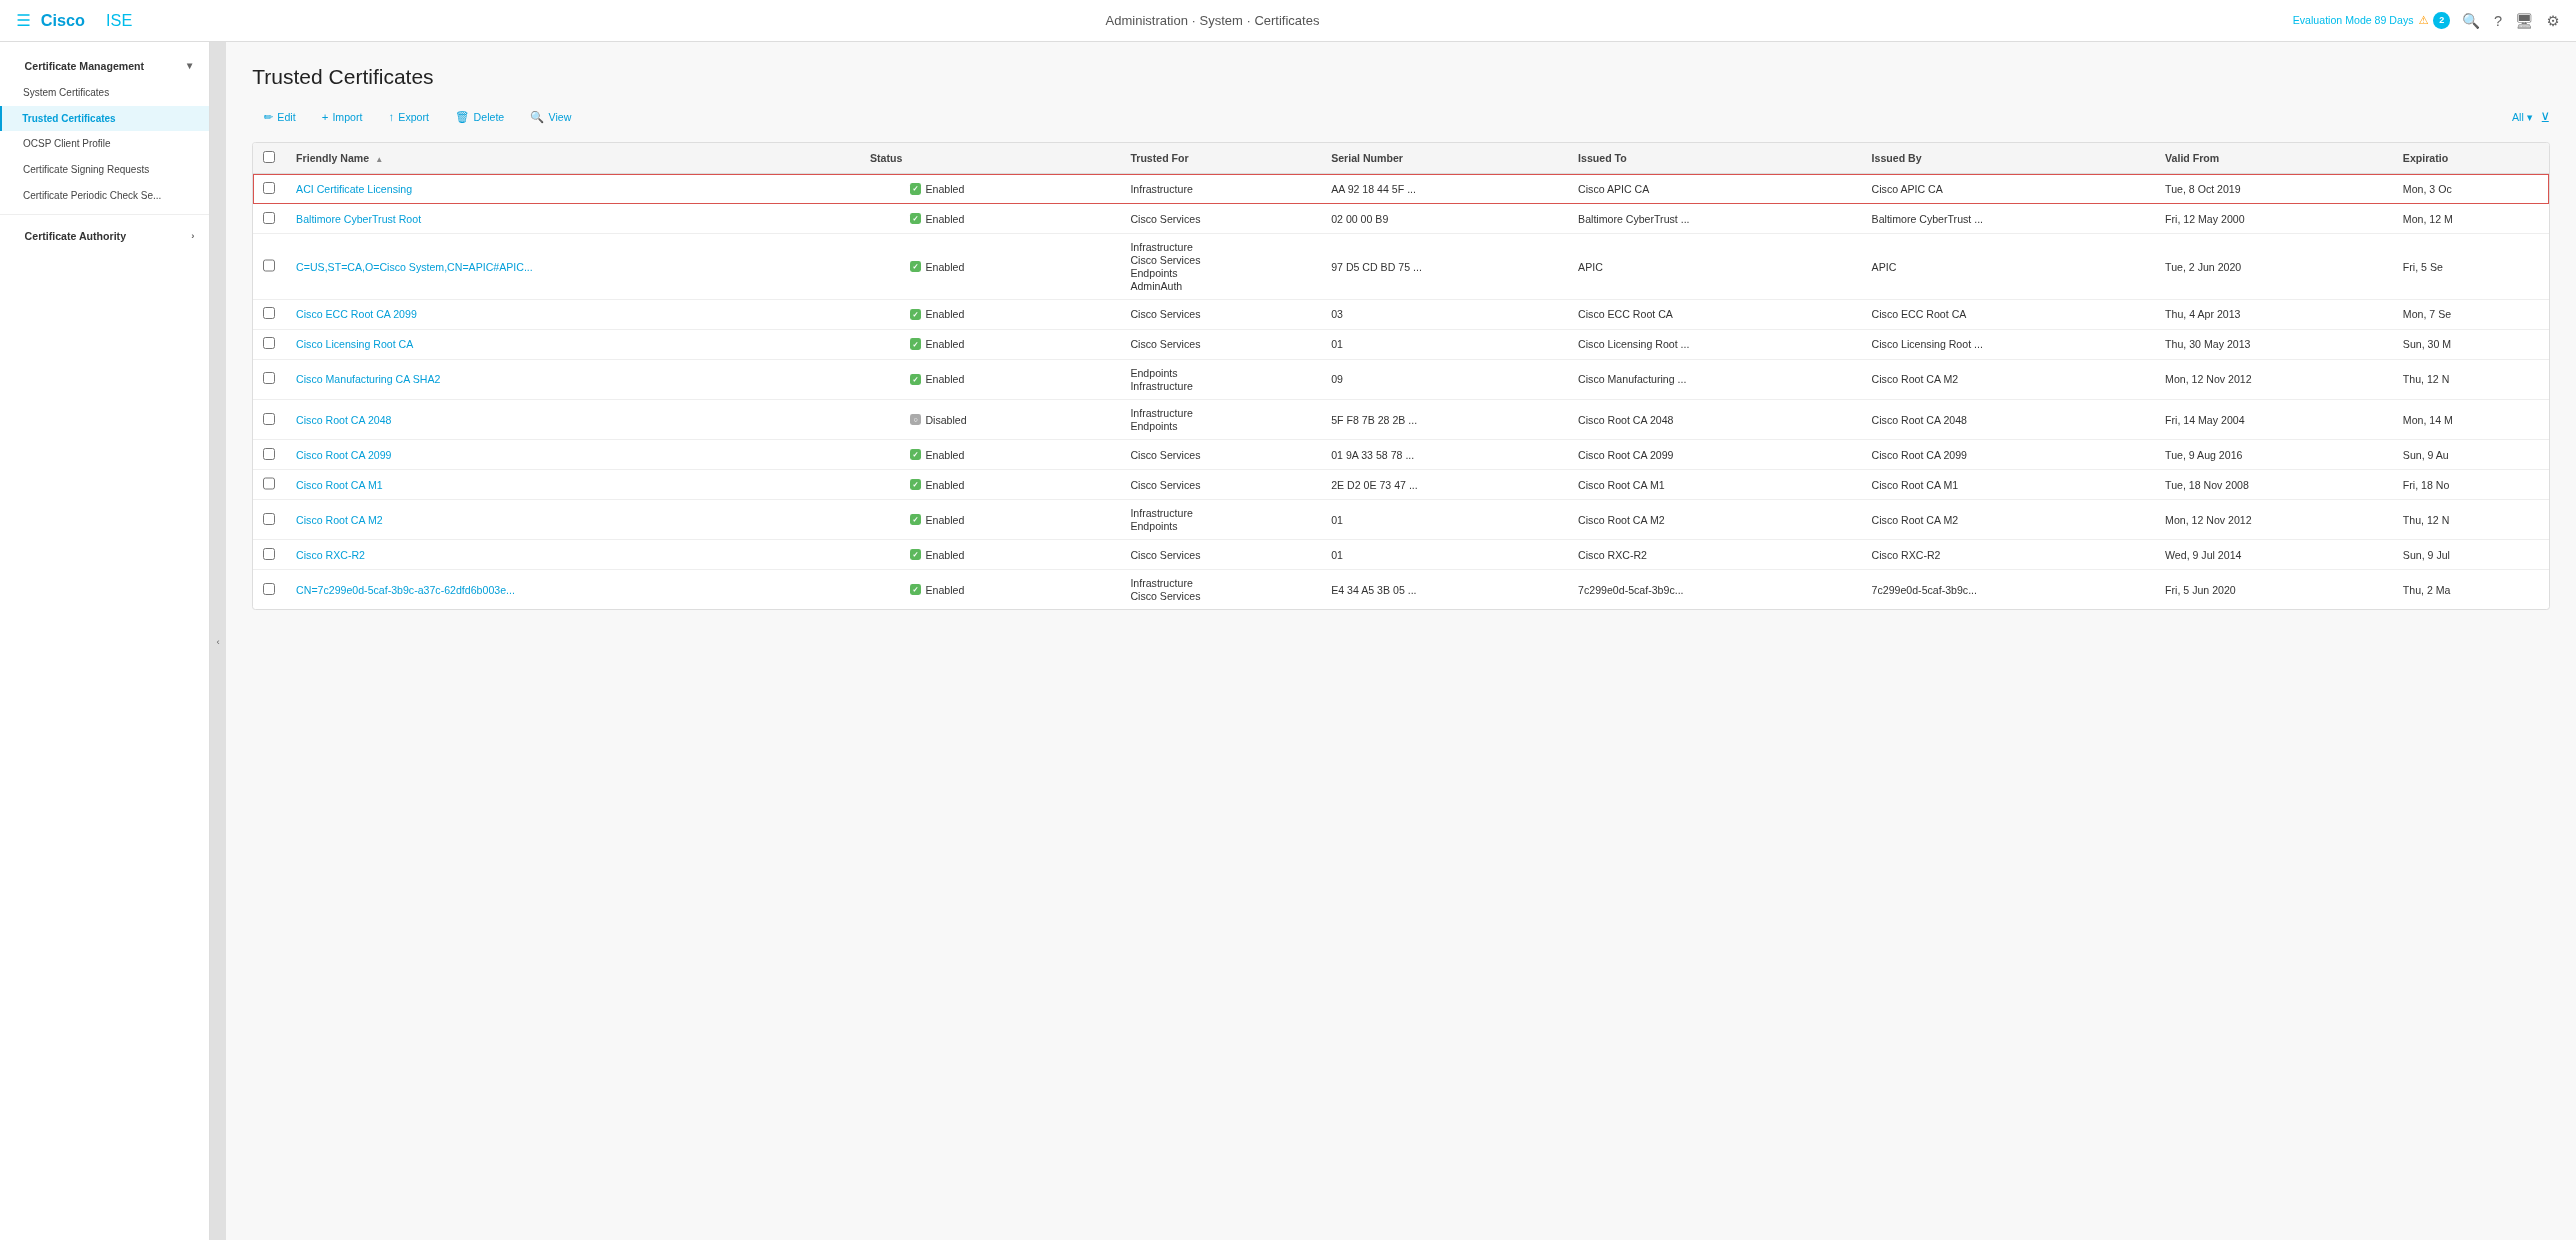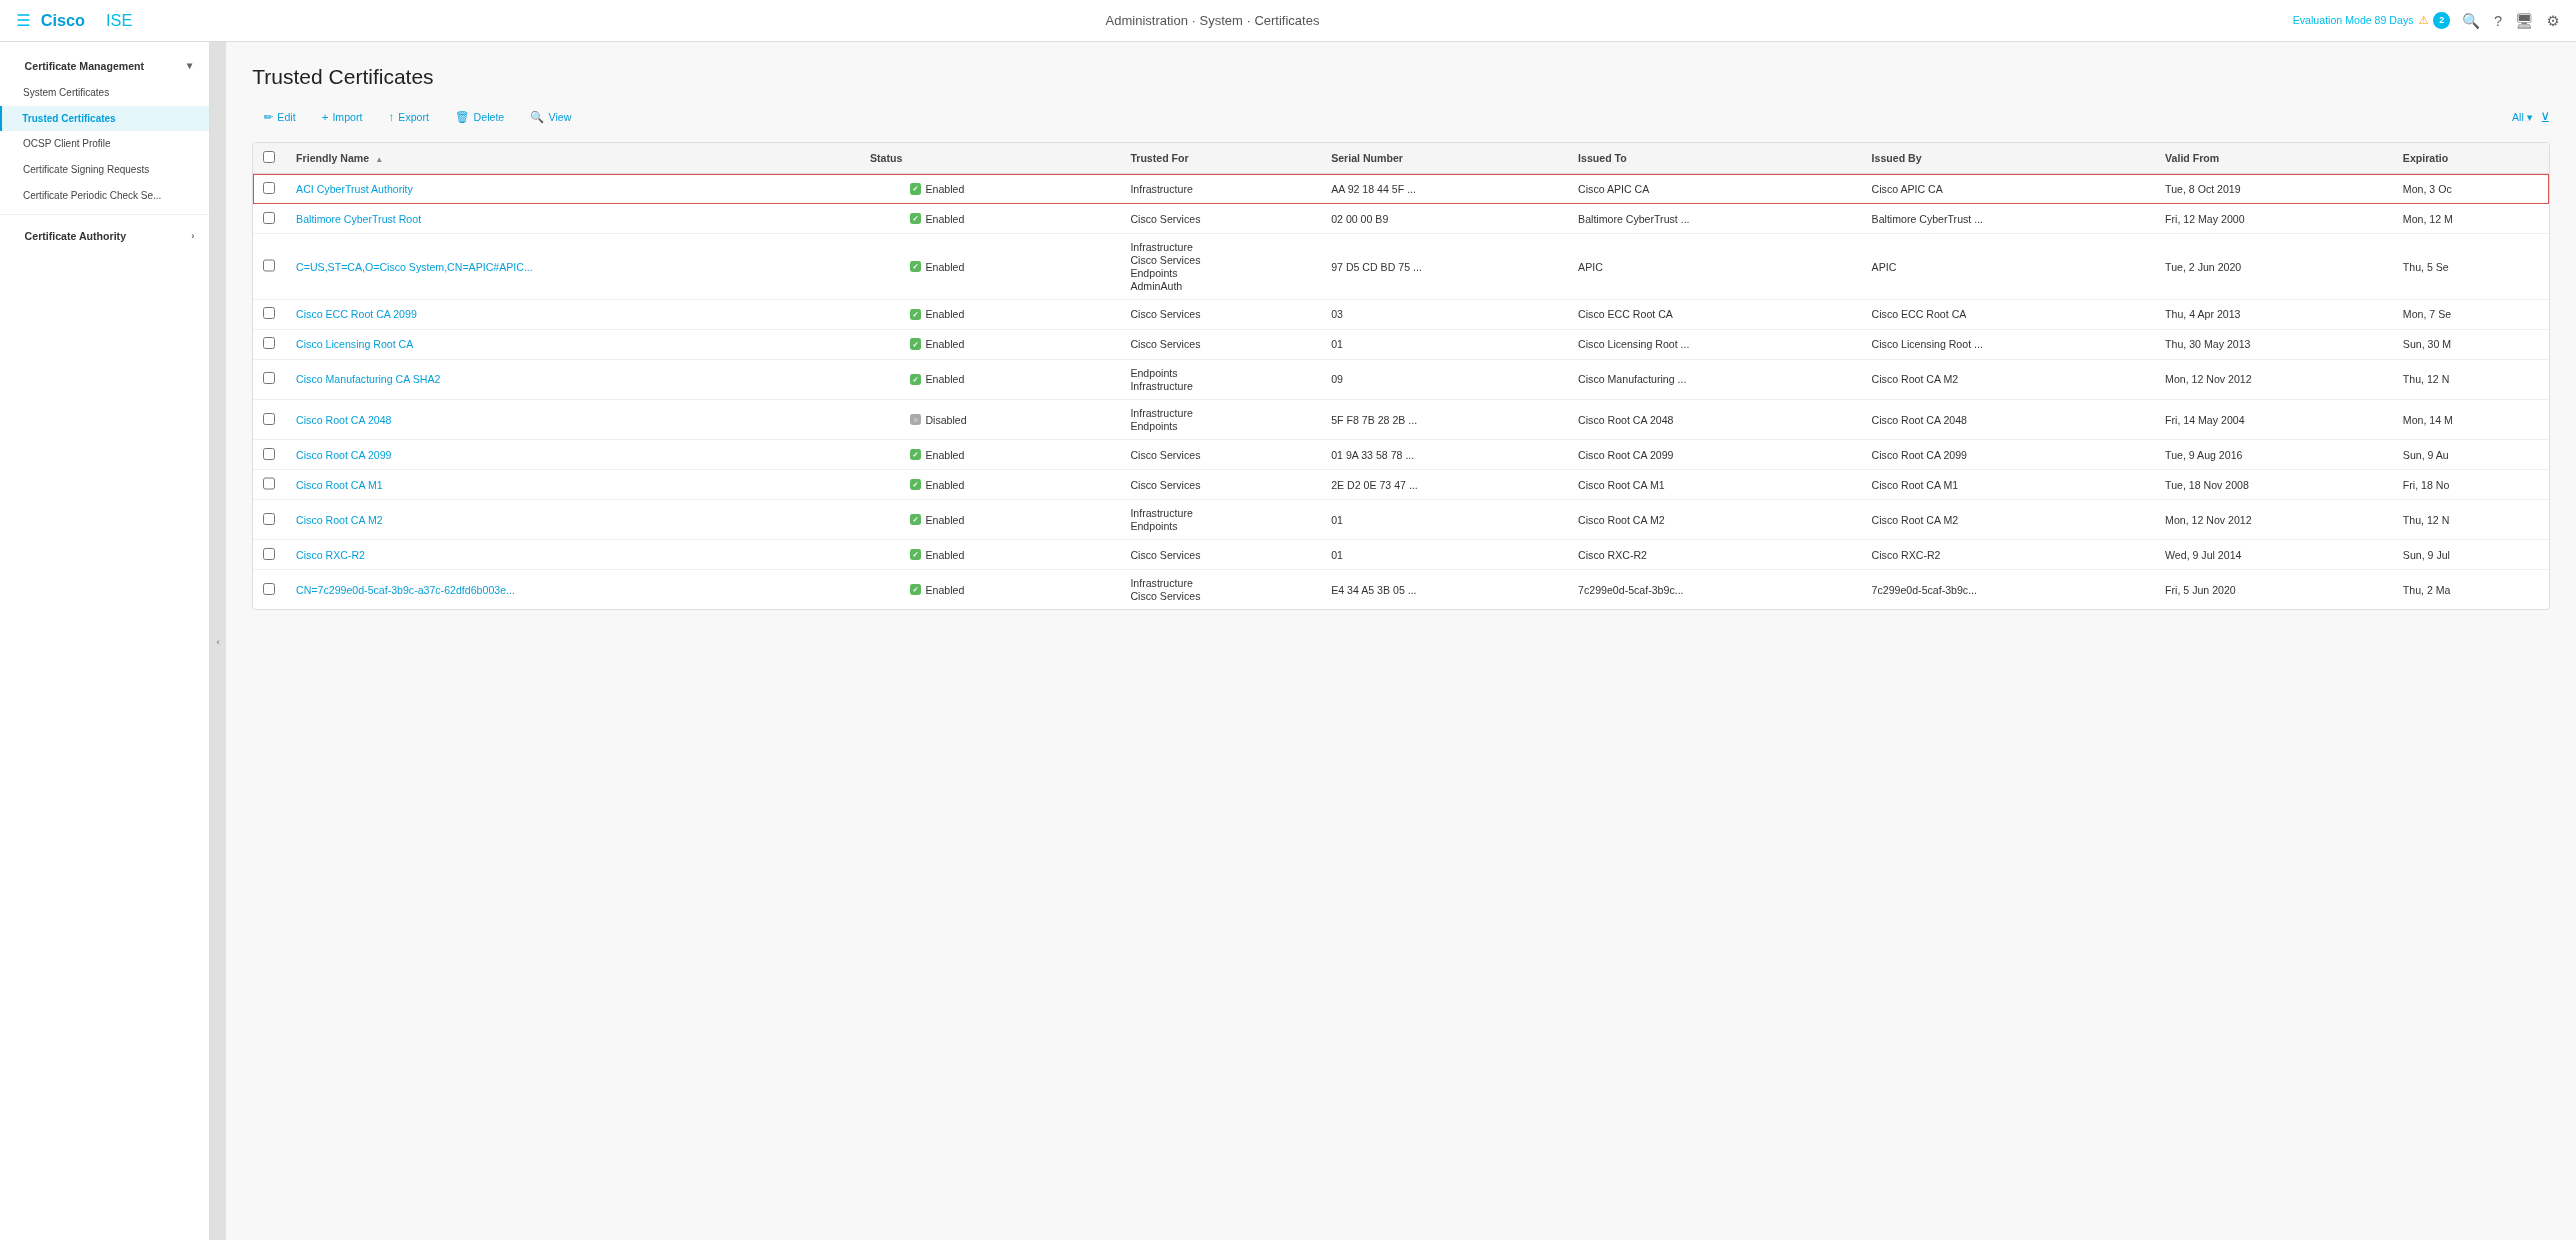--- a/index.html
+++ b/index.html
@@ -192,21 +192,21 @@
               <span>Valid From</span>
             </th>
             <th>
               <span>Expiratio</span>
             </th>
           </tr>
         </thead>
         <tbody id="table-body">
         <tr style="outline: rgb(217, 83, 79) solid 1.6px; outline-offset: -1.6px;">
               <td><input type="checkbox" style=""></td>
-              <td style="color: rgb(4, 159, 217); cursor: pointer;">ACI CyberTrust Authority</td>
+              <td style="color: rgb(4, 159, 217); cursor: pointer;">ACI Certificate Licensing</td>
               <td>
                 <div class="status-enabled">
                   <div class="status-dot-green"></div>
                   <span>Enabled</span>
                 </div>
               </td>
               <td>
                 <div class="trusted-for">
                   <span>Infrastructure</span>
                 </div>
@@ -251,21 +251,21 @@
                   <span>Infrastructure</span>
                   <span>Cisco Services</span>
                   <span>Endpoints</span>
                   <span>AdminAuth</span>
                 </div>
               </td>
               <td>97 D5 CD BD 75 ...</td>
               <td>APIC</td>
               <td>APIC</td>
               <td>Tue, 2 Jun 2020</td>
-              <td>Thu, 5 Se</td>
+              <td>Fri, 5 Se</td>
             </tr>
             <tr>
               <td><input type="checkbox" style=""></td>
               <td style="color: rgb(4, 159, 217); cursor: pointer;">Cisco ECC Root CA 2099</td>
               <td>
                 <div class="status-enabled">
                   <div class="status-dot-green"></div>
                   <span>Enabled</span>
                 </div>
               </td>

